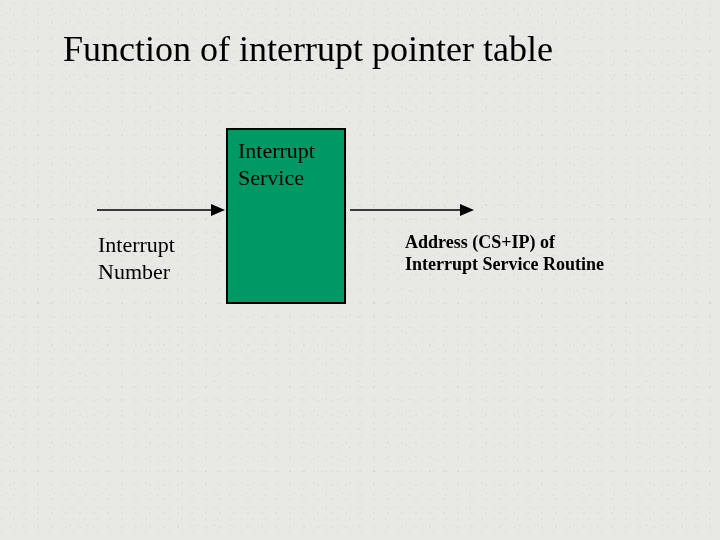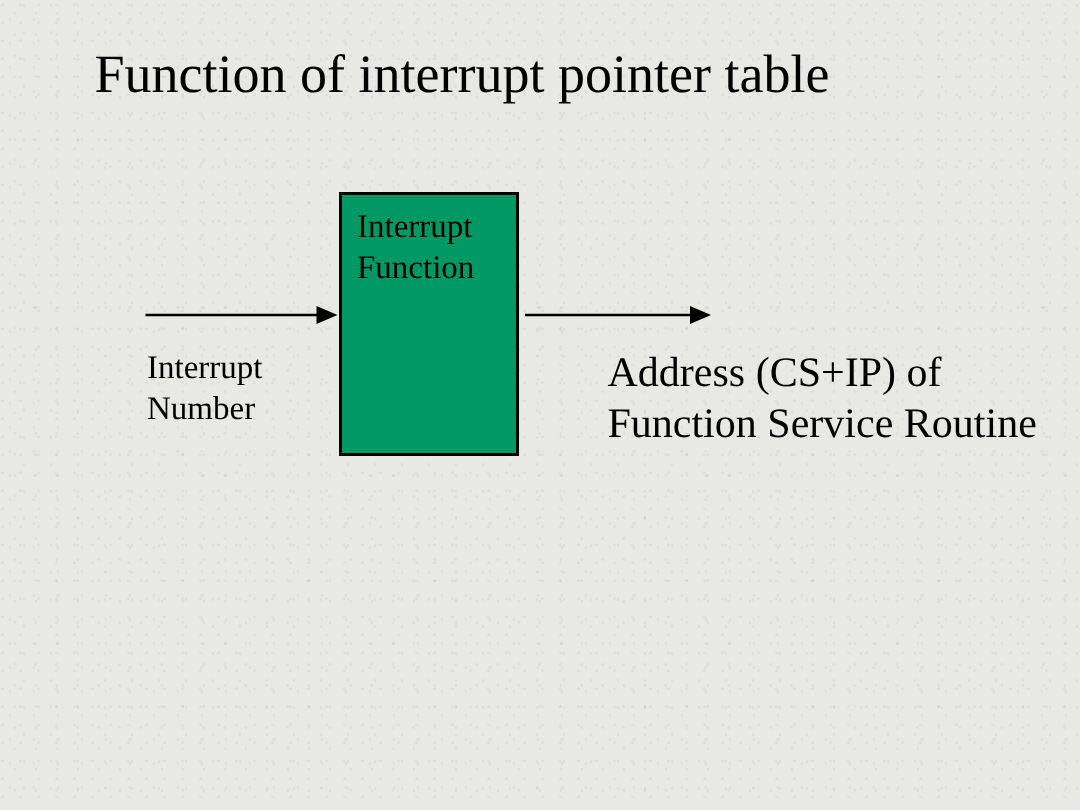--- a/index.html
+++ b/index.html
@@ -47,22 +47,23 @@
     position: absolute;
     left: 98px;
     top: 232px;
     font-size: 22px;
     line-height: 1.22;
   }
   .right-label {
     position: absolute;
     left: 405px;
     top: 232px;
-    font-size: 28px;
+    font-size: 18px;
     line-height: 1.22;
+    font-weight: bold;
   }
   .arrow-svg {
     position: absolute;
   }
 </style>
 </head>
 <body>
 
 <div class="title">Function of interrupt pointer table</div>
 
@@ -71,24 +72,24 @@
   <polygon points="130,10 116,4 116,16" fill="#000"></polygon>
 </svg>
 
 <div class="left-label">
   <div>Interrupt</div>
   <div>Number</div>
 </div>
 
 <div class="box">
   <div>Interrupt</div>
-  <div>Function</div>
+  <div>Service</div>
 </div>
 
 <svg class="arrow-svg" style="left:348px; top:200px;" width="128" height="20" viewBox="0 0 128 20">
   <line x1="2" y1="10" x2="114" y2="10" stroke="#000" stroke-width="1.6"></line>
   <polygon points="126,10 112,4 112,16" fill="#000"></polygon>
 </svg>
 
 <div class="right-label">
   <div>Address (CS+IP) of</div>
-  <div>Function Service Routine</div>
+  <div>Interrupt Service Routine</div>
 </div>
 
 </body></html>

